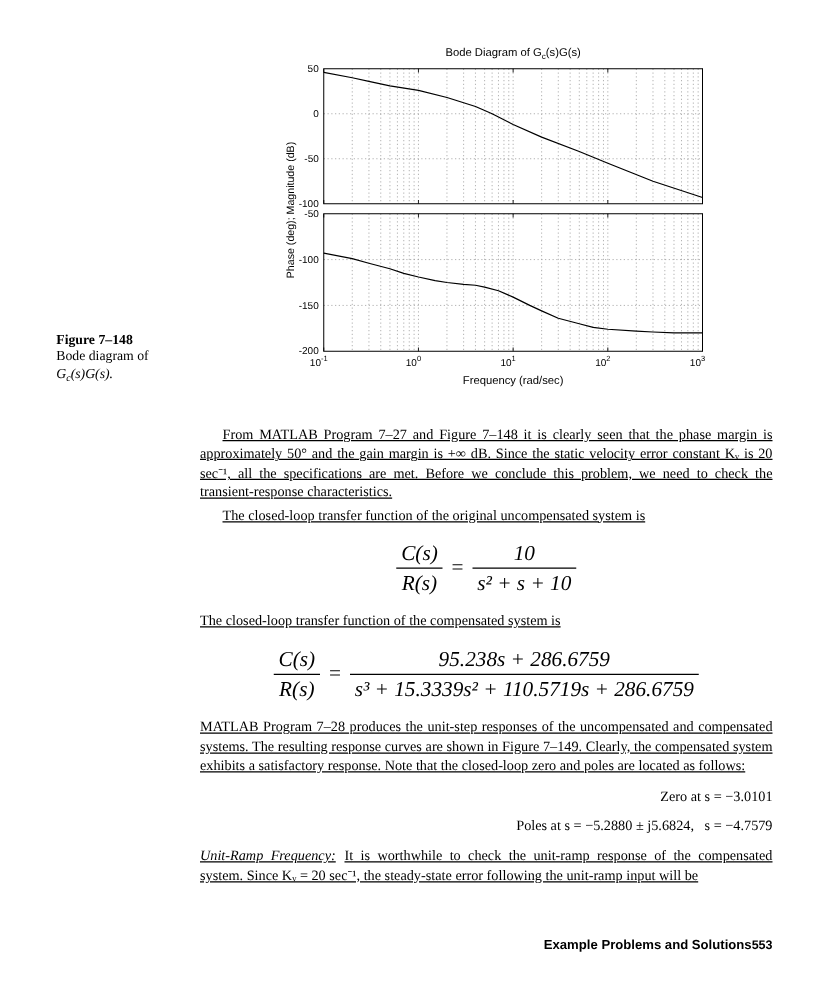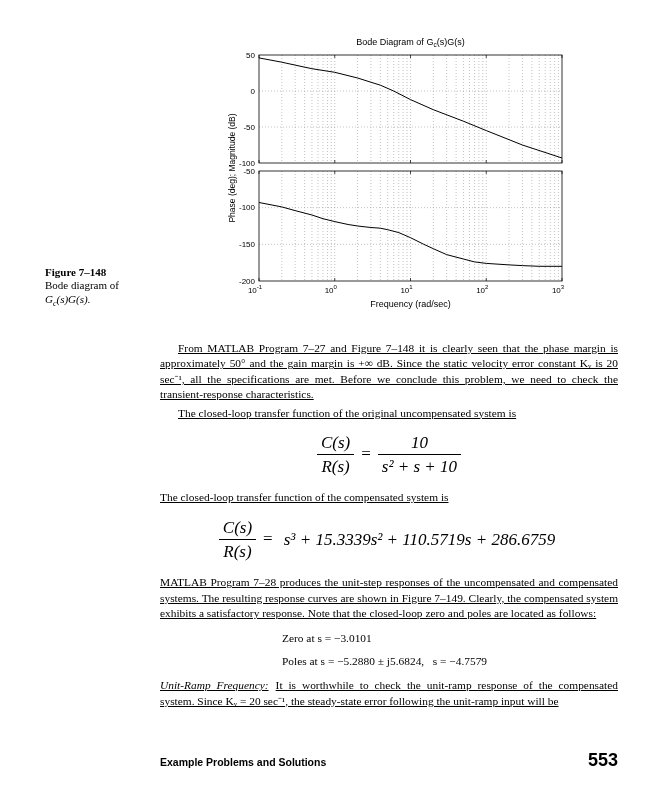--- a/index.html
+++ b/index.html
@@ -32,30 +32,30 @@
   p.space-above{margin-top:7px;}
   .lead-italic{font-style:italic;margin-right:7px;}
   
   .equation{text-align:center;margin:11px 0 13px 0;font-size:17px;text-indent:0;}
   .frac{display:inline-block;vertical-align:middle;text-align:center;line-height:1.25;}
   .frac .num{display:block;border-bottom:1px solid #000;padding:0 4px 1px 4px;}
   .frac .den{display:block;padding:1px 4px 0 4px;}
   .math{font-style:italic;}
   .eqsign{display:inline-block;margin:0 7px;vertical-align:middle;}
   
-  .zp-block{margin:9px 0 9px 122px;text-align:left;}
+  .zp-block{margin:9px 0 9px 122px;text-align:right;}
   .zp-block div{white-space:pre;margin-bottom:8px;}
   
   .footer{
     position:absolute;left:160px;right:35px;top:750px;
-    display:flex;justify-content:space-between;align-items:baseline;
+    display:flex;justify-content:flex-end;align-items:baseline;
     font-family:"Liberation Sans", sans-serif;font-weight:bold;
   }
   .footer-left{font-size:10.5px;}
-  .footer-page{font-size:18px;}
+  .footer-page{font-size:10px;}
 </style>
 </head>
 <body>
 
 <div class="page">
 
   <svg id="bode-svg" width="350" height="292" viewBox="0 0 350 292">
       <line x1="56.80302217154658" y1="25" x2="56.80302217154658" y2="133" stroke="#999" stroke-width="0.6" stroke-dasharray="1,2"></line>
       <line x1="70.14193504501443" y1="25" x2="70.14193504501443" y2="133" stroke="#999" stroke-width="0.6" stroke-dasharray="1,2"></line>
       <line x1="79.60604434309315" y1="25" x2="79.60604434309315" y2="133" stroke="#999" stroke-width="0.6" stroke-dasharray="1,2"></line>
@@ -185,21 +185,21 @@
 
     <p class="indent">The closed-loop transfer function of the original uncompensated system is</p>
 
     <div class="equation">
       <span class="frac"><span class="num math">C(s)</span><span class="den math">R(s)</span></span><span class="eqsign">=</span><span class="frac"><span class="num math">10</span><span class="den math">s² + s + 10</span></span>
     </div>
 
     <p>The closed-loop transfer function of the compensated system is</p>
 
     <div class="equation">
-      <span class="frac"><span class="num math">C(s)</span><span class="den math">R(s)</span></span><span class="eqsign">=</span><span class="frac"><span class="den math">s³ + 15.3339s² + 110.5719s + 286.6759</span></span>
+      <span class="frac"><span class="num math">C(s)</span><span class="den math">R(s)</span></span><span class="eqsign">=</span><span class="frac"><span class="num math">95.238s + 286.6759</span><span class="den math">s³ + 15.3339s² + 110.5719s + 286.6759</span></span>
     </div>
 
     <p>MATLAB Program 7–28 produces the unit-step responses of the uncompensated and compensated systems. The resulting response curves are shown in Figure 7–149. Clearly, the compensated system exhibits a satisfactory response. Note that the closed-loop zero and poles are located as follows:</p>
 
     <div class="zp-block">
       <div>Zero at s = −3.0101</div>
       <div>Poles at s = −5.2880 ± j5.6824,   s = −4.7579</div>
     </div>
 
     <p><span class="lead-italic">Unit-Ramp Frequency:</span><span>It is worthwhile to check the unit-ramp response of the compensated system. Since Kᵥ = 20 sec⁻¹, the steady-state error following the unit-ramp input will be</span></p>

